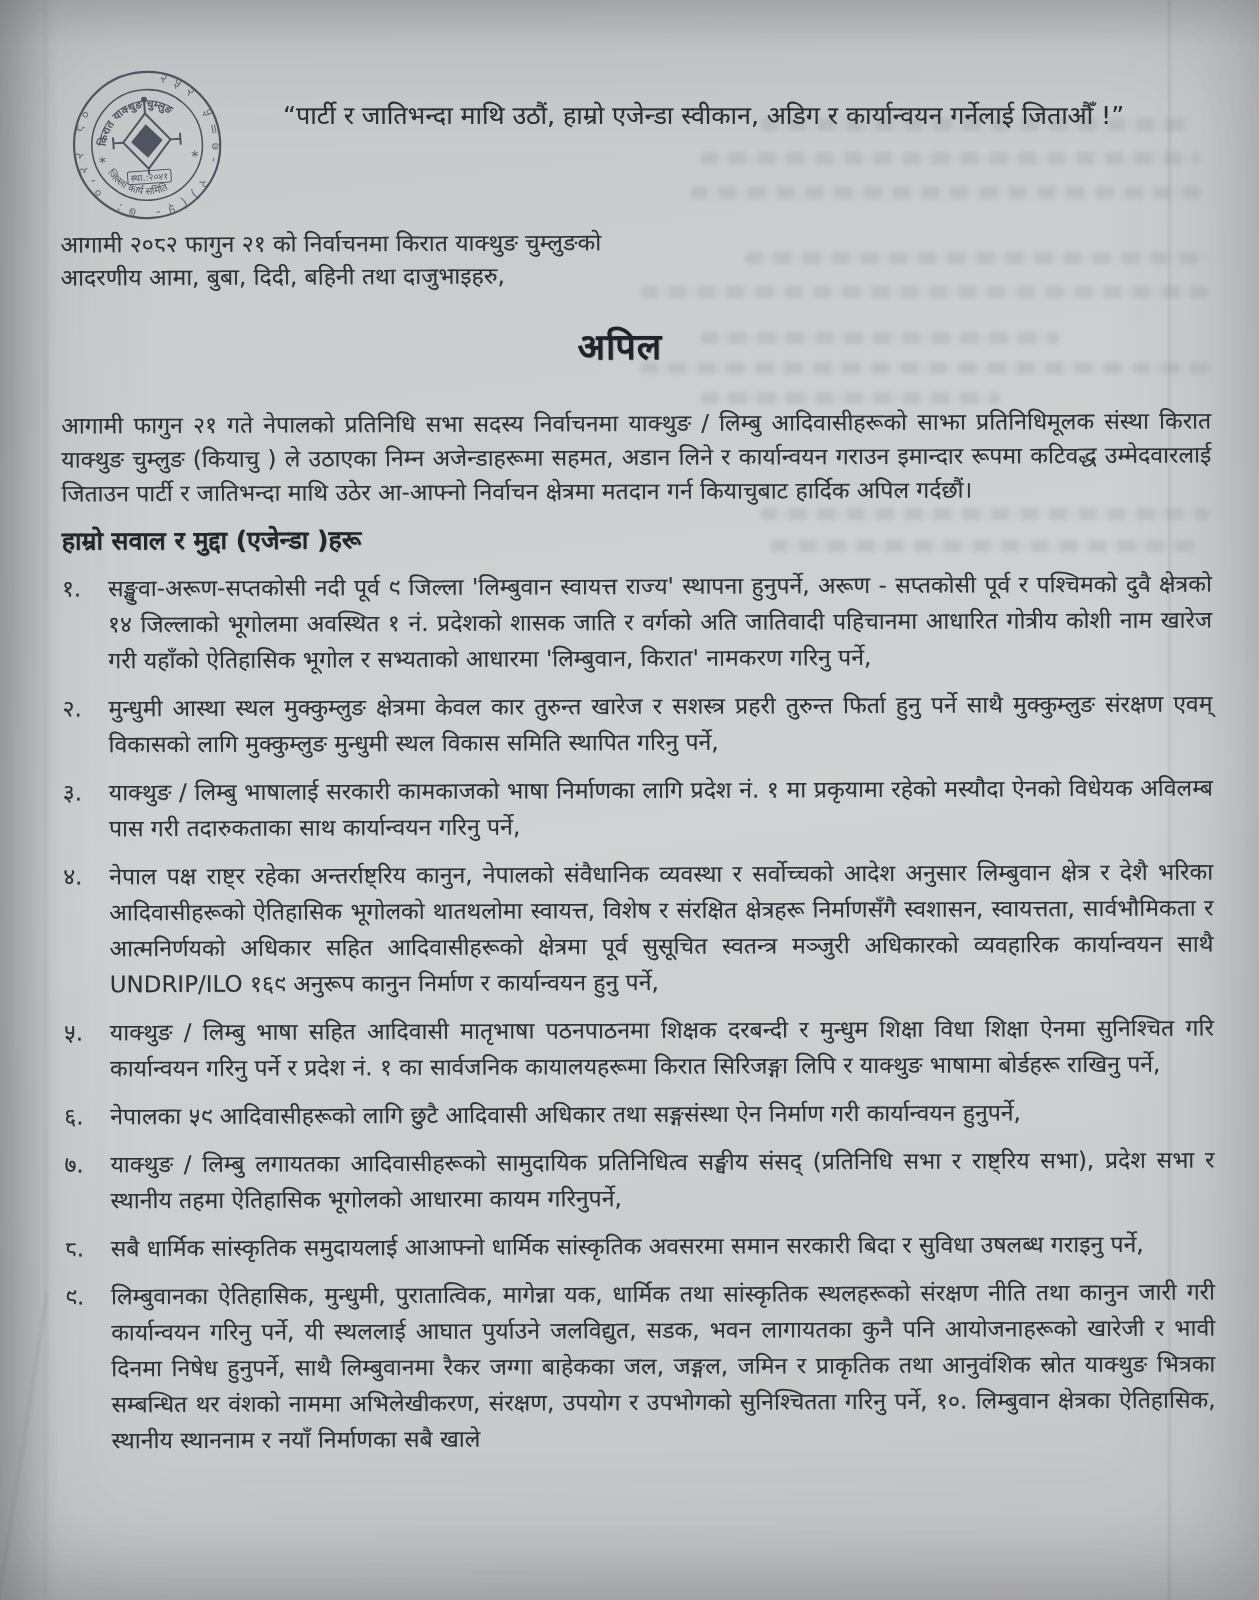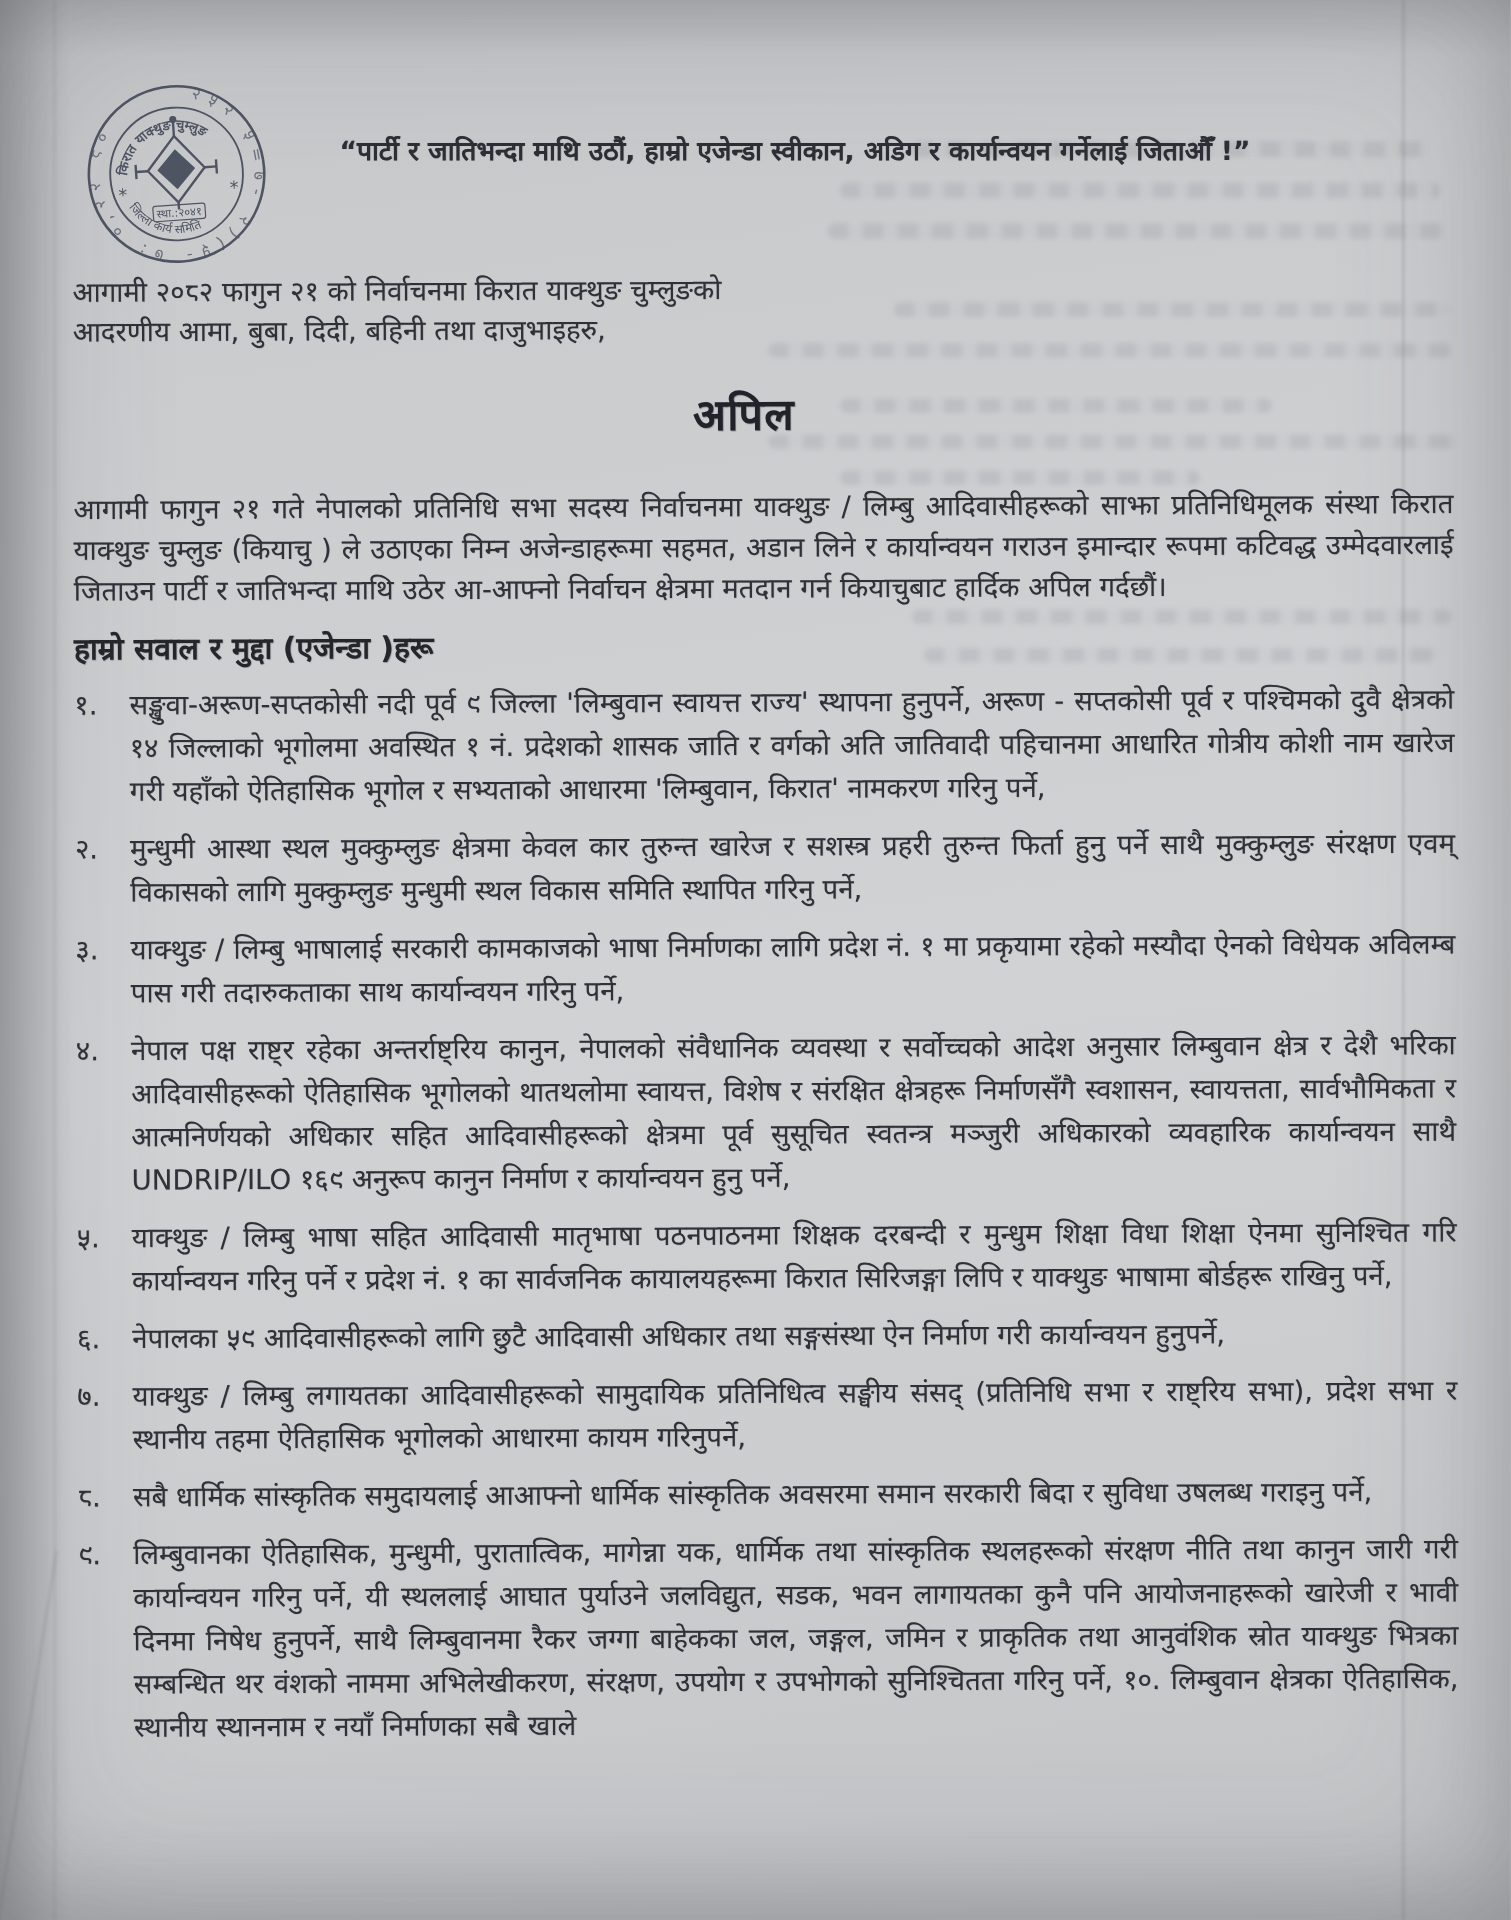--- a/index.html
+++ b/index.html
@@ -21,24 +21,23 @@
     background:linear-gradient(180deg,rgba(88,90,96,.16),rgba(88,90,96,0));}
   .crease-v{position:absolute;top:0;bottom:0;width:3px;background:rgba(95,97,103,.14);filter:blur(1px);}
   .crease-d{position:absolute;left:18px;top:1290px;width:2px;height:360px;background:rgba(95,97,103,.20);
     transform:rotate(9deg);filter:blur(1.5px);}
 
   
   .bleed{position:absolute;border-radius:6px;filter:blur(2px);opacity:.75;
     background:repeating-linear-gradient(90deg,rgba(104,107,117,.20) 0 17px,rgba(104,107,117,.04) 17px 29px);}
 
   .quote{
-    position:absolute;left:283px;top:111px;width:918px;
-    font-size:22px;line-height:31px;color:#2c2e35;
+    position:absolute;left:283px;top:100px;width:918px;
+    font-size:25px;line-height:31px;color:#2c2e35;
     text-shadow:.3px .3px .6px rgba(44,46,53,.35);
-    font-weight:bold;
   }
 
   .stamp{position:absolute;left:68px;top:64px;width:158px;height:158px;
     transform:rotate(-4deg);opacity:.85;}
   .stamp text{fill:#39404f;}
 
   .content{
     position:absolute;left:63px;top:226px;width:1150px;
     font-size:23px;line-height:36px;
     transform:rotate(-0.25deg);

